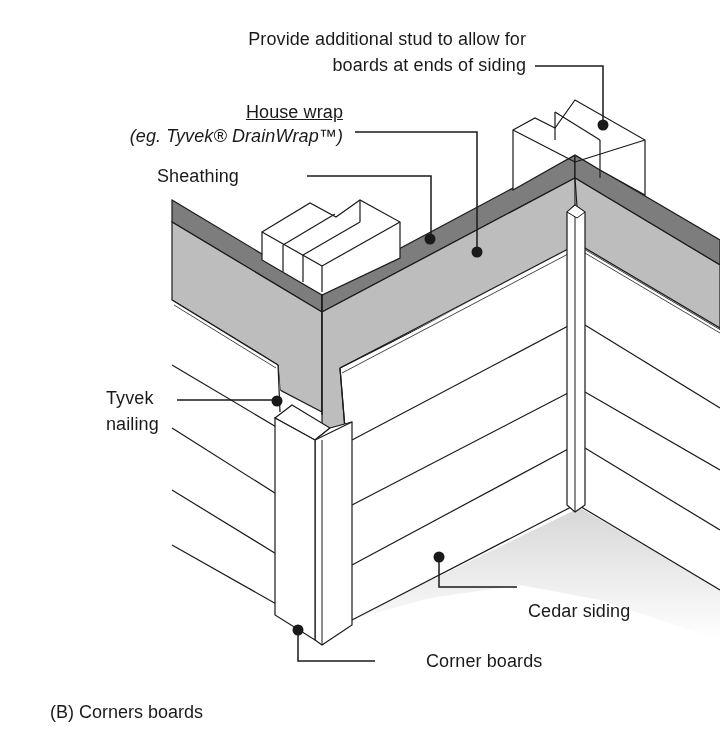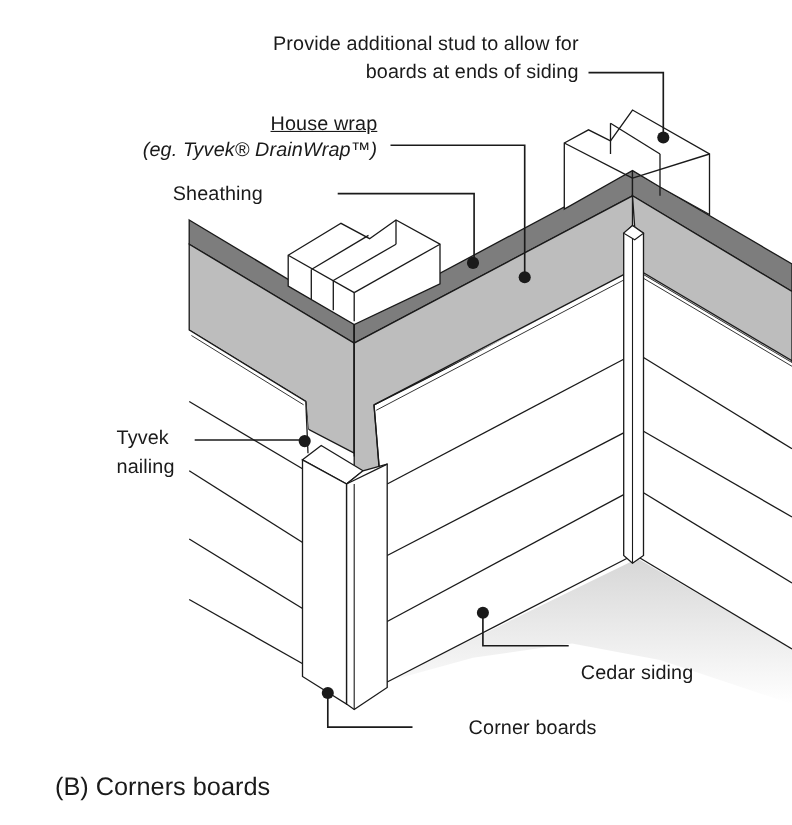--- a/index.html
+++ b/index.html
@@ -1,20 +1,20 @@
 <!DOCTYPE html>
 <html><head>
 <meta charset="utf-8">
 <style>
   html, body { margin: 0; padding: 0; background: #ffffff; }
   body { width: 720px; height: 750px; overflow: hidden; position: relative; font-family: "Liberation Sans", sans-serif; }
   #diagram { position: absolute; left: 0; top: 0; width: 720px; height: 750px; }
   .lbl { position: absolute; font-family: "Liberation Sans", sans-serif; font-size: 18px; color: #1a1a1a; line-height: 24px; white-space: nowrap; letter-spacing: 0.1px; }
   .r { text-align: right; }
-  .caption { position: absolute; left: 50px; top: 702px; font-size: 23px; color: #1a1a1a; font-family: "Liberation Sans", sans-serif; }
+  .caption { position: absolute; left: 50px; top: 702px; font-size: 18px; color: #1a1a1a; font-family: "Liberation Sans", sans-serif; }
 </style>
 </head>
 <body>
 
 <svg id="diagram" viewBox="0 0 720 750" xmlns="http://www.w3.org/2000/svg">
   <defs>
     <linearGradient id="floorGrad" x1="0" y1="0" x2="0" y2="1">
       <stop offset="0" stop-color="#d6d6d6"></stop>
       <stop offset="1" stop-color="#ffffff"></stop>
     </linearGradient>

